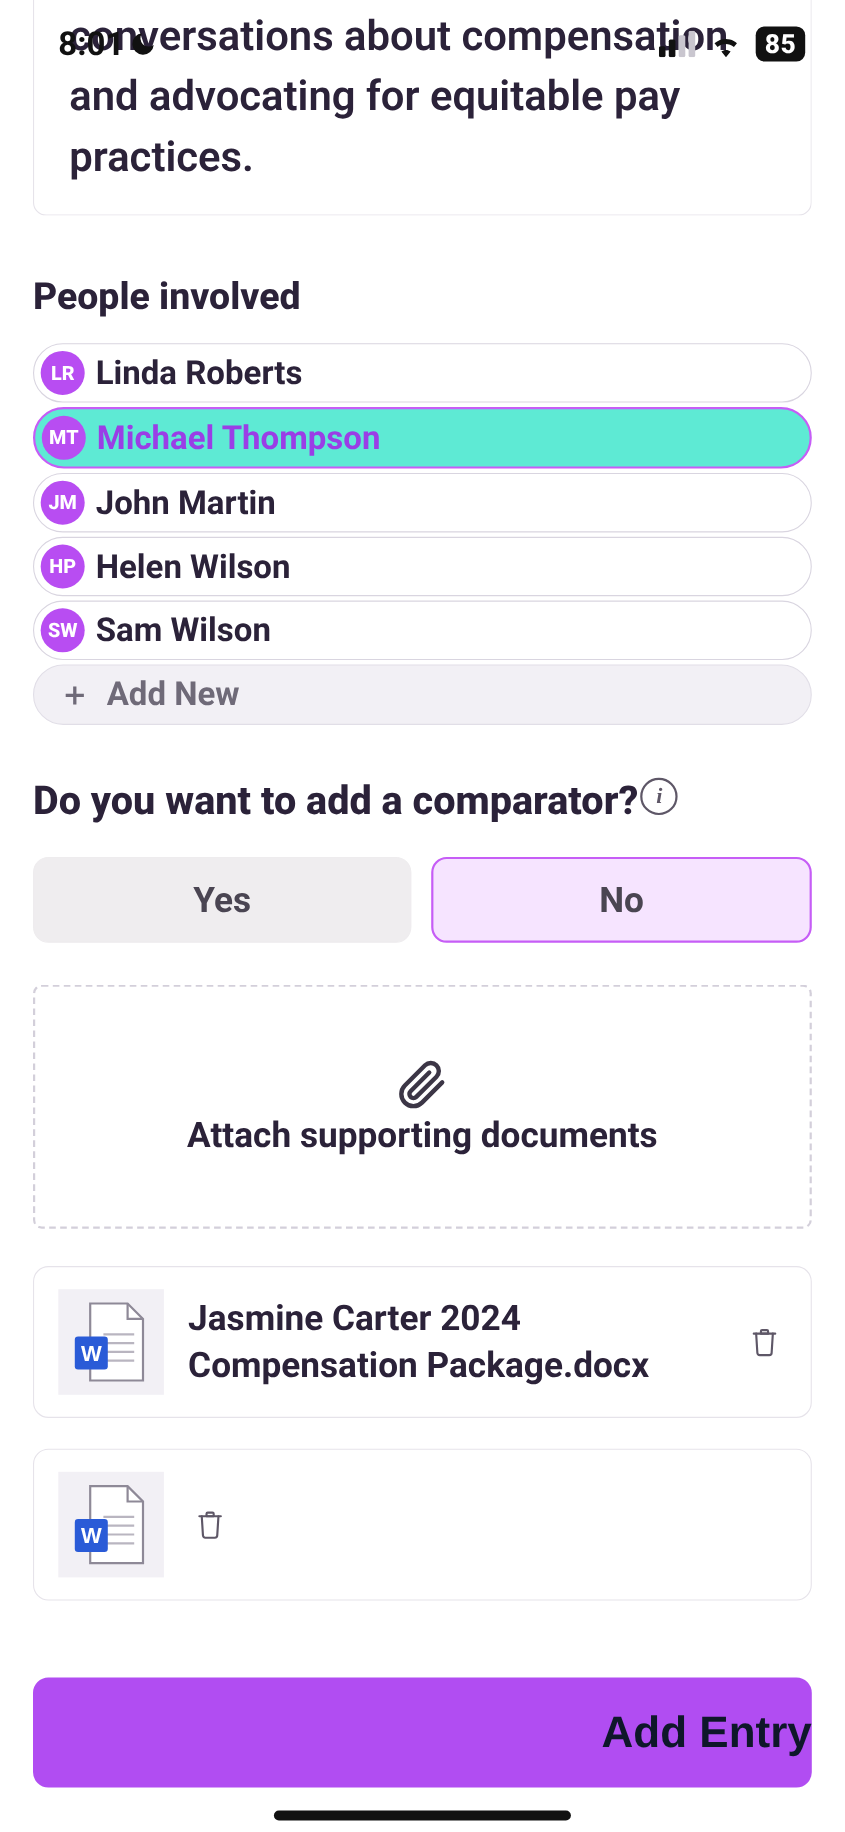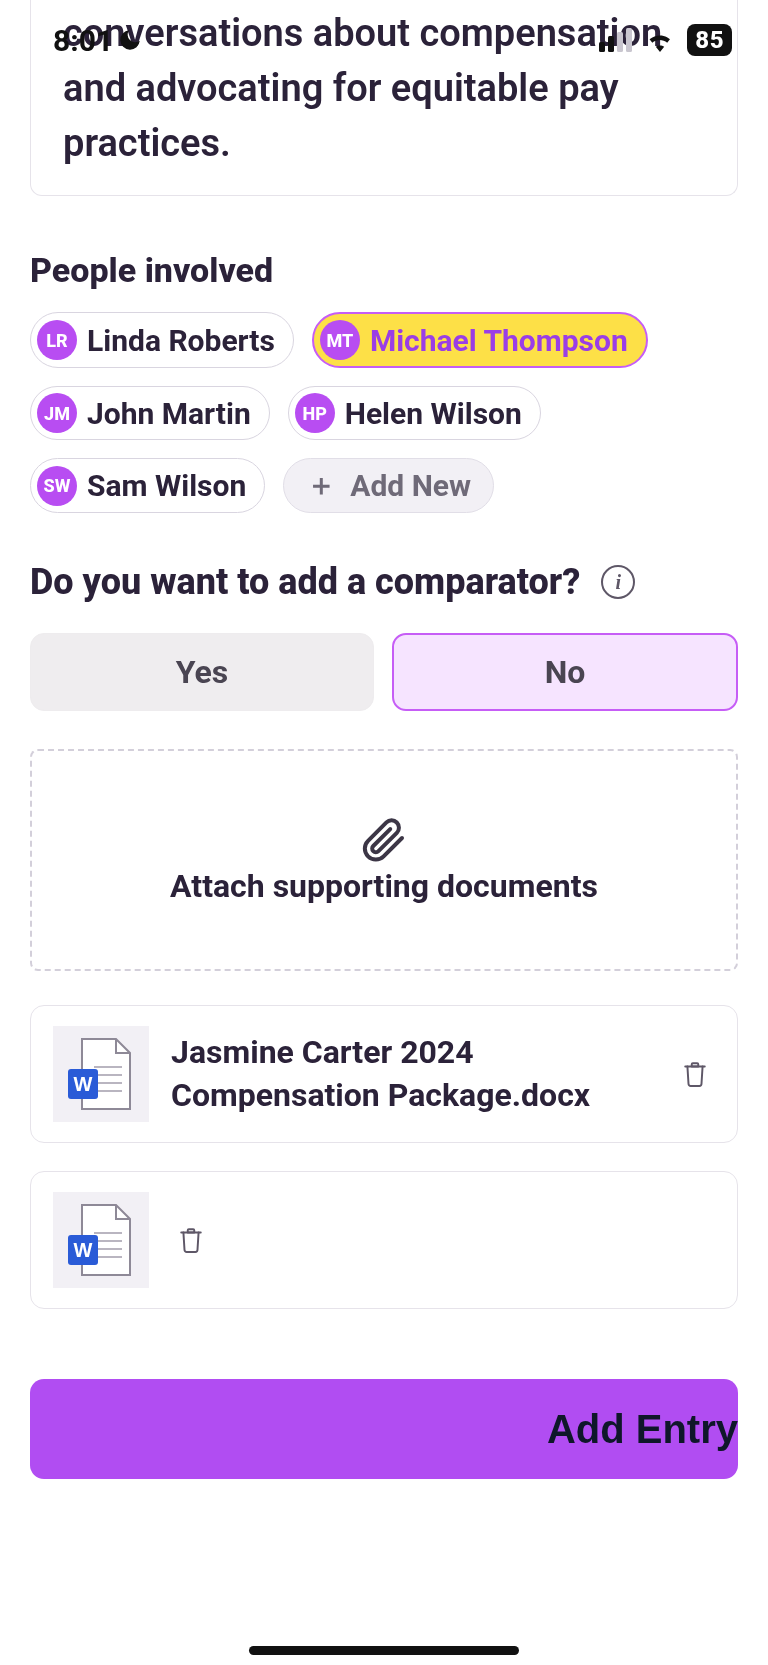--- a/index.html
+++ b/index.html
@@ -12,34 +12,34 @@
     .status-right { display:flex; align-items:center; gap:12px; }
     .battery-badge { background:#111; color:#fff; border-radius:8px; padding:2px 8px; font-weight:800; font-size:24px; letter-spacing:.5px;text-align:center; }
 
     .page { padding: 0 30px 30px 30px; }
 
     
     .desc-card { border:1px solid #e6e3ea; border-top:none; border-radius:0 0 12px 12px; padding: 6px 32px 24px 32px; font-size:38px; font-weight:600; line-height:1.45; color:#2b2239; }
 
     
     .section-title { font-size:34px; font-weight:800; color:#2b2239; margin-top:54px; margin-bottom:22px; }
-    .people-wrap { display:flex; flex-wrap:wrap; gap:18px 18px; }
+    .people-wrap { display:flex; flex-wrap:wrap; gap:4px 18px;flex-direction:column; }
     .chip { display:inline-flex; align-items:center; gap:10px; border:1px solid #d9d5e0; border-radius:999px; padding:6px 18px 6px 6px; background:#fff; cursor:pointer; }
     .chip .avatar { width:40px; height:40px; border-radius:50%; background:#b84df2; color:#fff; font-weight:800; font-size:18px; display:flex; align-items:center; justify-content:center; flex:none; }
     .chip .label { font-size:30px; font-weight:700; color:#2b2239; white-space:nowrap; }
-    .chip.selected { background:#fde047; border:2px solid #c65df6; }
+    .chip.selected { background:#5eead4; border:2px solid #c65df6; }
     .chip.selected .label { color:#9a3ee6; }
     .chip.selected .avatar { background:#b84df2; }
 
     .chip.addnew { background:#f2f0f5; border:1px solid #e1dee7; padding:6px 22px; gap:14px; }
     .chip.addnew .plus { font-size:30px; color:#6f6a78; font-weight:600; }
     .chip.addnew .label { color:#6f6a78; font-weight:700; }
 
     
-    .comparator-title-row { display:flex; align-items:center; gap:21px; margin-top:48px; }
+    .comparator-title-row { display:flex; align-items:flex-start; gap:2px; margin-top:48px; }
     .comparator-title { font-size:36px; font-weight:800; color:#2b2239; }
     .info-circle { width:34px; height:34px; border-radius:50%; border:2px solid #5e5767; display:flex; align-items:center; justify-content:center; color:#5e5767; font-family: Georgia, serif; font-style: italic; font-weight:700; font-size:20px; flex:none; cursor:pointer; }
 
     .seg { display:flex; gap:18px; margin-top:30px; }
     .seg-btn { flex:1; height:78px; border-radius:14px; display:flex; align-items:center; justify-content:center; font-size:32px; font-weight:700; cursor:pointer; }
     .seg-yes { background:#eeeceef2; color:#4a4552; border:1px solid #eeecee; }
     .seg-no  { background:#f6e4ff; color:#4a4552; border:2px solid #c65df6; }
 
     
     .dropzone { margin-top:38px; border:2px dashed #d3cfda; border-radius:8px; height:222px; display:flex; flex-direction:column; align-items:center; justify-content:center; cursor:pointer; }

